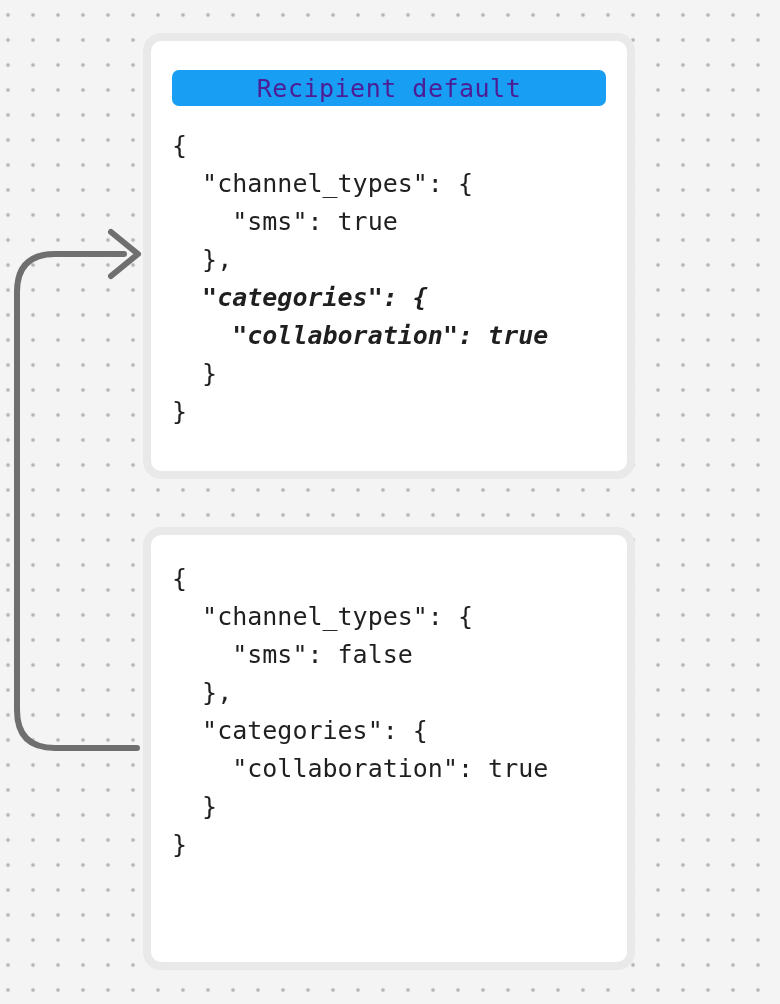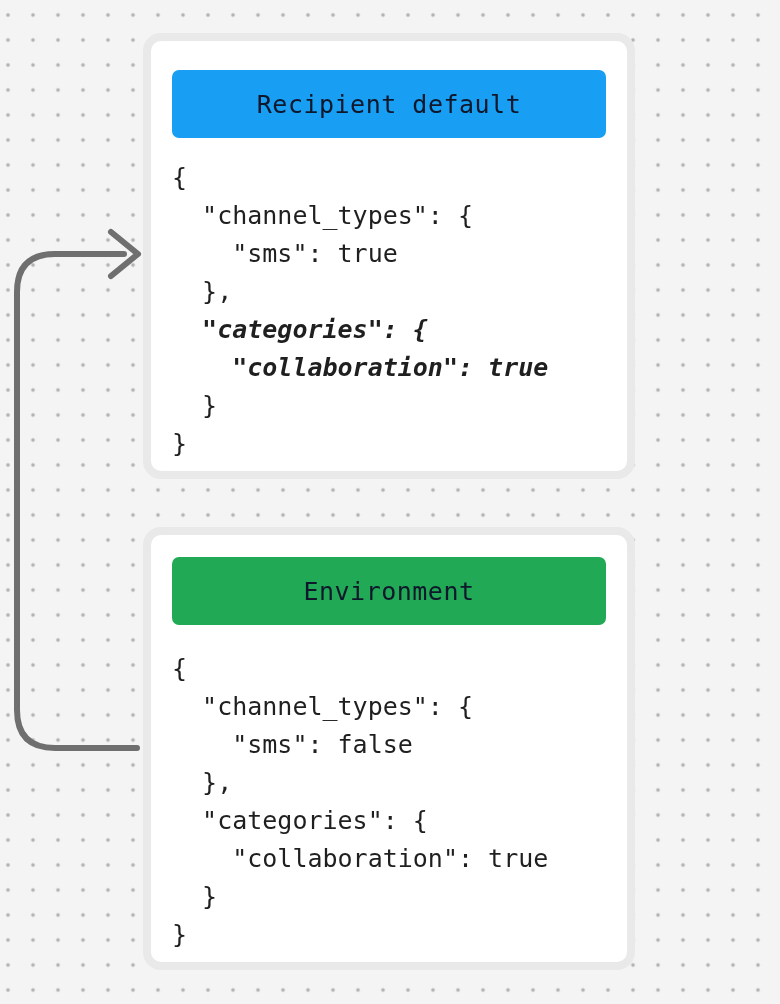--- a/index.html
+++ b/index.html
@@ -33,26 +33,26 @@
     width: 492px;
     box-sizing: border-box;
     background: #ffffff;
     border: 8px solid #e9e9e9;
     border-radius: 18px;
   }
   .card-top { top: 33px; height: 446px; }
   .card-bottom { top: 527px; height: 443px; }
   .card-header {
     margin: 29px 21px 0 21px;
-    height: 68px;
+    height: 36px;
     border-radius: 7px;
     display: flex;
     align-items: center;
     justify-content: center;
-    color: #0f172a;
+    color: #4c1d95;
     font-size: 25px;
     font-weight: 500;
     letter-spacing: 0.5px;
   }
   .card-bottom .card-header { margin-top: 22px; }
   .code {
     margin: 21px 0 0 21px;
     font-size: 25px;
     line-height: 38px;
     color: #1f1f1f;
@@ -82,21 +82,20 @@
       <div class="code-line">    "sms": true</div>
       <div class="code-line">  },</div>
       <div class="code-line italic">  "categories": {</div>
       <div class="code-line italic">    "collaboration": true</div>
       <div class="code-line">  }</div>
       <div class="code-line">}</div>
     </div>
   </section>
 
   <section class="card card-bottom">
-    <header class="card-header" style="background-color: rgb(33, 169, 86);">Environment</header>
     <div class="code">
       <div class="code-line">{</div>
       <div class="code-line">  "channel_types": {</div>
       <div class="code-line">    "sms": false</div>
       <div class="code-line">  },</div>
       <div class="code-line">  "categories": {</div>
       <div class="code-line">    "collaboration": true</div>
       <div class="code-line">  }</div>
       <div class="code-line">}</div>
     </div>

